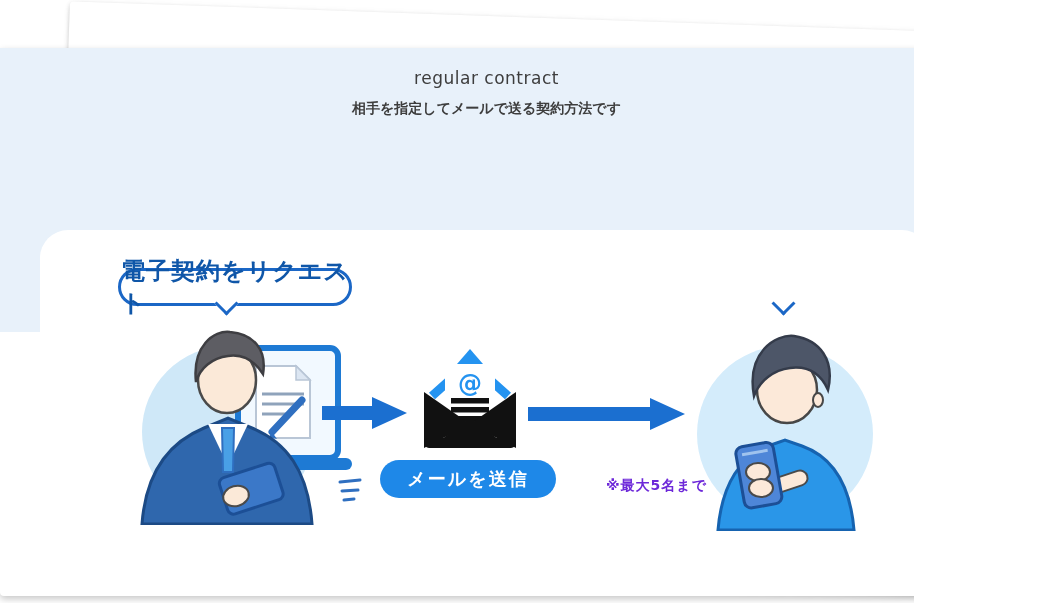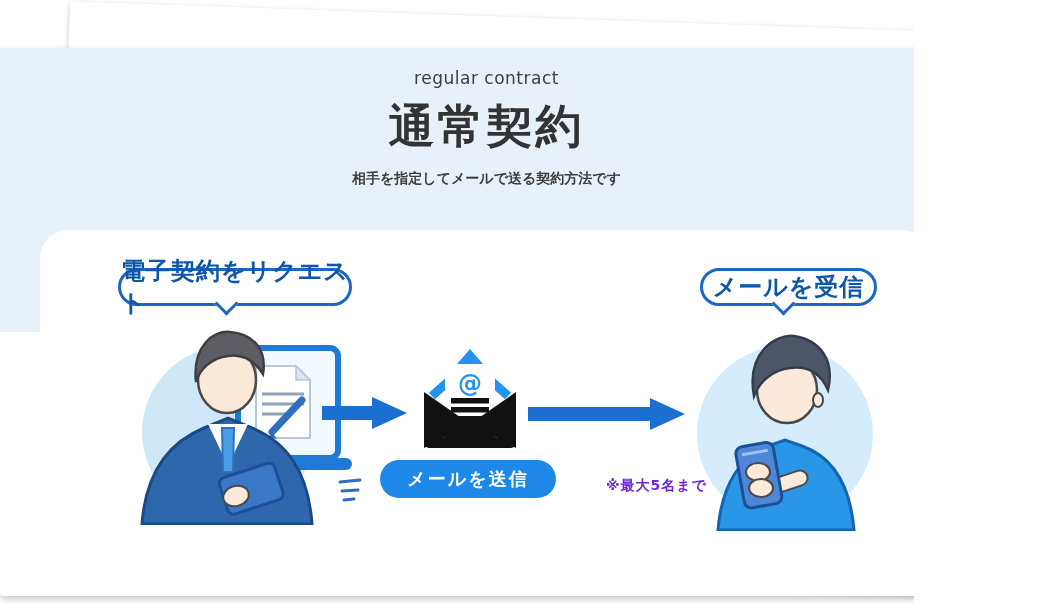--- a/index.html
+++ b/index.html
@@ -92,34 +92,30 @@
 <body>
 
 <div class="stage">
 
   <div class="back-page"></div>
 
   <div class="slide">
 
     <div class="slide-header">
       <div class="eyebrow">regular contract</div>
-      <div class="title">通常契約</div>
       <div class="subtitle">相手を指定してメールで送る契約方法です</div>
     </div>
 
     <div class="panel">
 
       <div class="bubble bubble-left">
         <span>電子契約をリクエスト</span>
       </div>
       <div class="bubble-tail tail-left"></div>
 
-      <div class="bubble bubble-right">
-        <span>メールを受信</span>
-      </div>
       <div class="bubble-tail tail-right"></div>
 
       <svg class="illo illo-left" width="245" height="205" viewBox="0 0 245 205">
         <circle cx="108" cy="112" r="86" fill="#cfe8f8"></circle>
         <g>
           <rect x="118" y="28" width="100" height="110" rx="8" fill="#f2f9ff" stroke="#1e7ad4" stroke-width="6"></rect>
           <g>
             <path d="M136,46 h40 l14,14 v58 h-54 z" fill="#ffffff" stroke="#b9c6d6" stroke-width="2"></path>
             <path d="M176,46 v14 h14 z" fill="#dce6f2" stroke="#b9c6d6" stroke-width="1.5"></path>
             <line x1="142" y1="74" x2="184" y2="74" stroke="#8fa3bb" stroke-width="3"></line>

